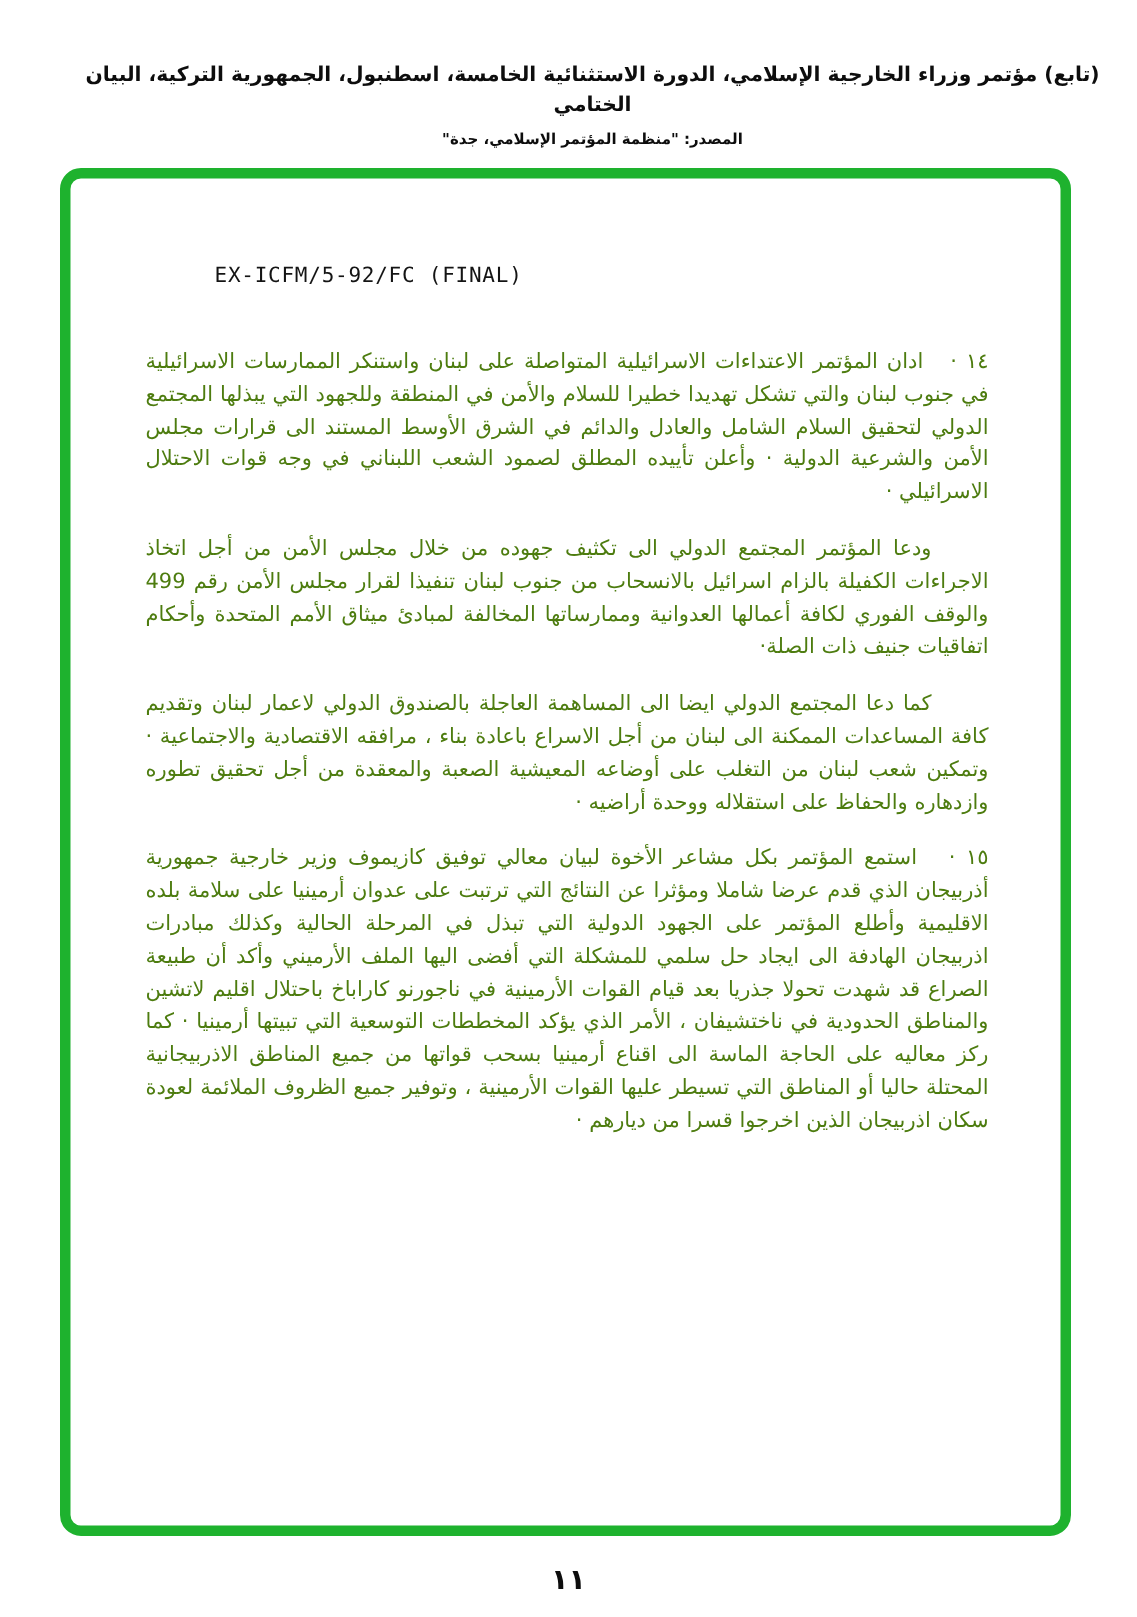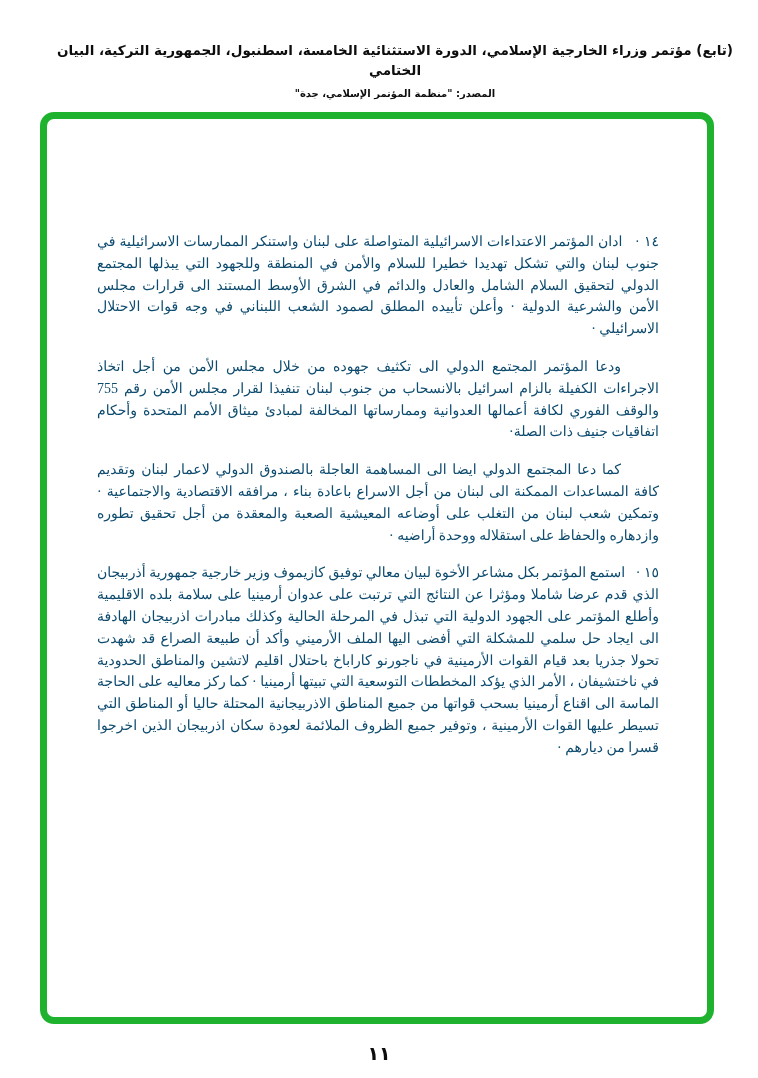--- a/index.html
+++ b/index.html
@@ -55,22 +55,21 @@
   }
   .doc-body {
     position: absolute;
     top: 112px;
     right: 48px;
     left: 50px;
     direction: rtl;
     text-align: justify;
     font-size: 14px;
     line-height: 21.8px;
-    color: #0c4a6e;
-    font-family: Liberation Serif, serif;
+    color: #4d7c0f;
   }
   .para { margin-bottom: 16px; }
   .para:last-child { margin-bottom: 15px; }
   .para.indent { text-indent: 38px; }
   .page-number {
     position: absolute;
     left: 0;
     width: 758px;
     top: 1042px;
     text-align: center;
@@ -82,22 +81,23 @@
 </style>
 </head>
 <body>
 
 <div class="header">
   <div class="header-title">(تابع) مؤتمر وزراء الخارجية الإسلامي، الدورة الاستثنائية الخامسة، اسطنبول، الجمهورية التركية، البيان الختامي</div>
   <div class="header-source">المصدر: "منظمة المؤتمر الإسلامي، جدة"</div>
 </div>
 
 <div class="doc-frame" style="--frame-color: #1eb22e;">
+  <div class="ref-code">EX-ICFM/5-92/FC (FINAL)</div>
 
   <div class="doc-body">
     <p class="para">١٤ ·&nbsp;&nbsp; ادان المؤتمر الاعتداءات الاسرائيلية المتواصلة على لبنان واستنكر الممارسات الاسرائيلية في جنوب لبنان والتي تشكل تهديدا خطيرا للسلام والأمن في المنطقة وللجهود التي يبذلها المجتمع الدولي لتحقيق السلام الشامل والعادل والدائم في الشرق الأوسط المستند الى قرارات مجلس الأمن والشرعية الدولية · وأعلن تأييده المطلق لصمود الشعب اللبناني في وجه قوات الاحتلال الاسرائيلي ·</p>
-    <p class="para indent">ودعا المؤتمر المجتمع الدولي الى تكثيف جهوده من خلال مجلس الأمن من أجل اتخاذ الاجراءات الكفيلة بالزام اسرائيل بالانسحاب من جنوب لبنان تنفيذا لقرار مجلس الأمن رقم 755 والوقف الفوري لكافة أعمالها العدوانية وممارساتها المخالفة لمبادئ ميثاق الأمم المتحدة وأحكام اتفاقيات جنيف ذات الصلة·</p>
+    <p class="para indent">ودعا المؤتمر المجتمع الدولي الى تكثيف جهوده من خلال مجلس الأمن من أجل اتخاذ الاجراءات الكفيلة بالزام اسرائيل بالانسحاب من جنوب لبنان تنفيذا لقرار مجلس الأمن رقم 499 والوقف الفوري لكافة أعمالها العدوانية وممارساتها المخالفة لمبادئ ميثاق الأمم المتحدة وأحكام اتفاقيات جنيف ذات الصلة·</p>
     <p class="para indent">كما دعا المجتمع الدولي ايضا الى المساهمة العاجلة بالصندوق الدولي لاعمار لبنان وتقديم كافة المساعدات الممكنة الى لبنان من أجل الاسراع باعادة بناء ، مرافقه الاقتصادية والاجتماعية · وتمكين شعب لبنان من التغلب على أوضاعه المعيشية الصعبة والمعقدة من أجل تحقيق تطوره وازدهاره والحفاظ على استقلاله ووحدة أراضيه ·</p>
     <p class="para">١٥ ·&nbsp;&nbsp; استمع المؤتمر بكل مشاعر الأخوة لبيان معالي توفيق كازيموف وزير خارجية جمهورية أذربيجان الذي قدم عرضا شاملا ومؤثرا عن النتائج التي ترتبت على عدوان أرمينيا على سلامة بلده الاقليمية وأطلع المؤتمر على الجهود الدولية التي تبذل في المرحلة الحالية وكذلك مبادرات اذربيجان الهادفة الى ايجاد حل سلمي للمشكلة التي أفضى اليها الملف الأرميني وأكد أن طبيعة الصراع قد شهدت تحولا جذريا بعد قيام القوات الأرمينية في ناجورنو كاراباخ باحتلال اقليم لاتشين والمناطق الحدودية في ناختشيفان ، الأمر الذي يؤكد المخططات التوسعية التي تبيتها أرمينيا · كما ركز معاليه على الحاجة الماسة الى اقناع أرمينيا بسحب قواتها من جميع المناطق الاذربيجانية المحتلة حاليا أو المناطق التي تسيطر عليها القوات الأرمينية ، وتوفير جميع الظروف الملائمة لعودة سكان اذربيجان الذين اخرجوا قسرا من ديارهم ·</p>
   </div>
 </div>
 
 <div class="page-number">١١</div>
 
 </body></html>

